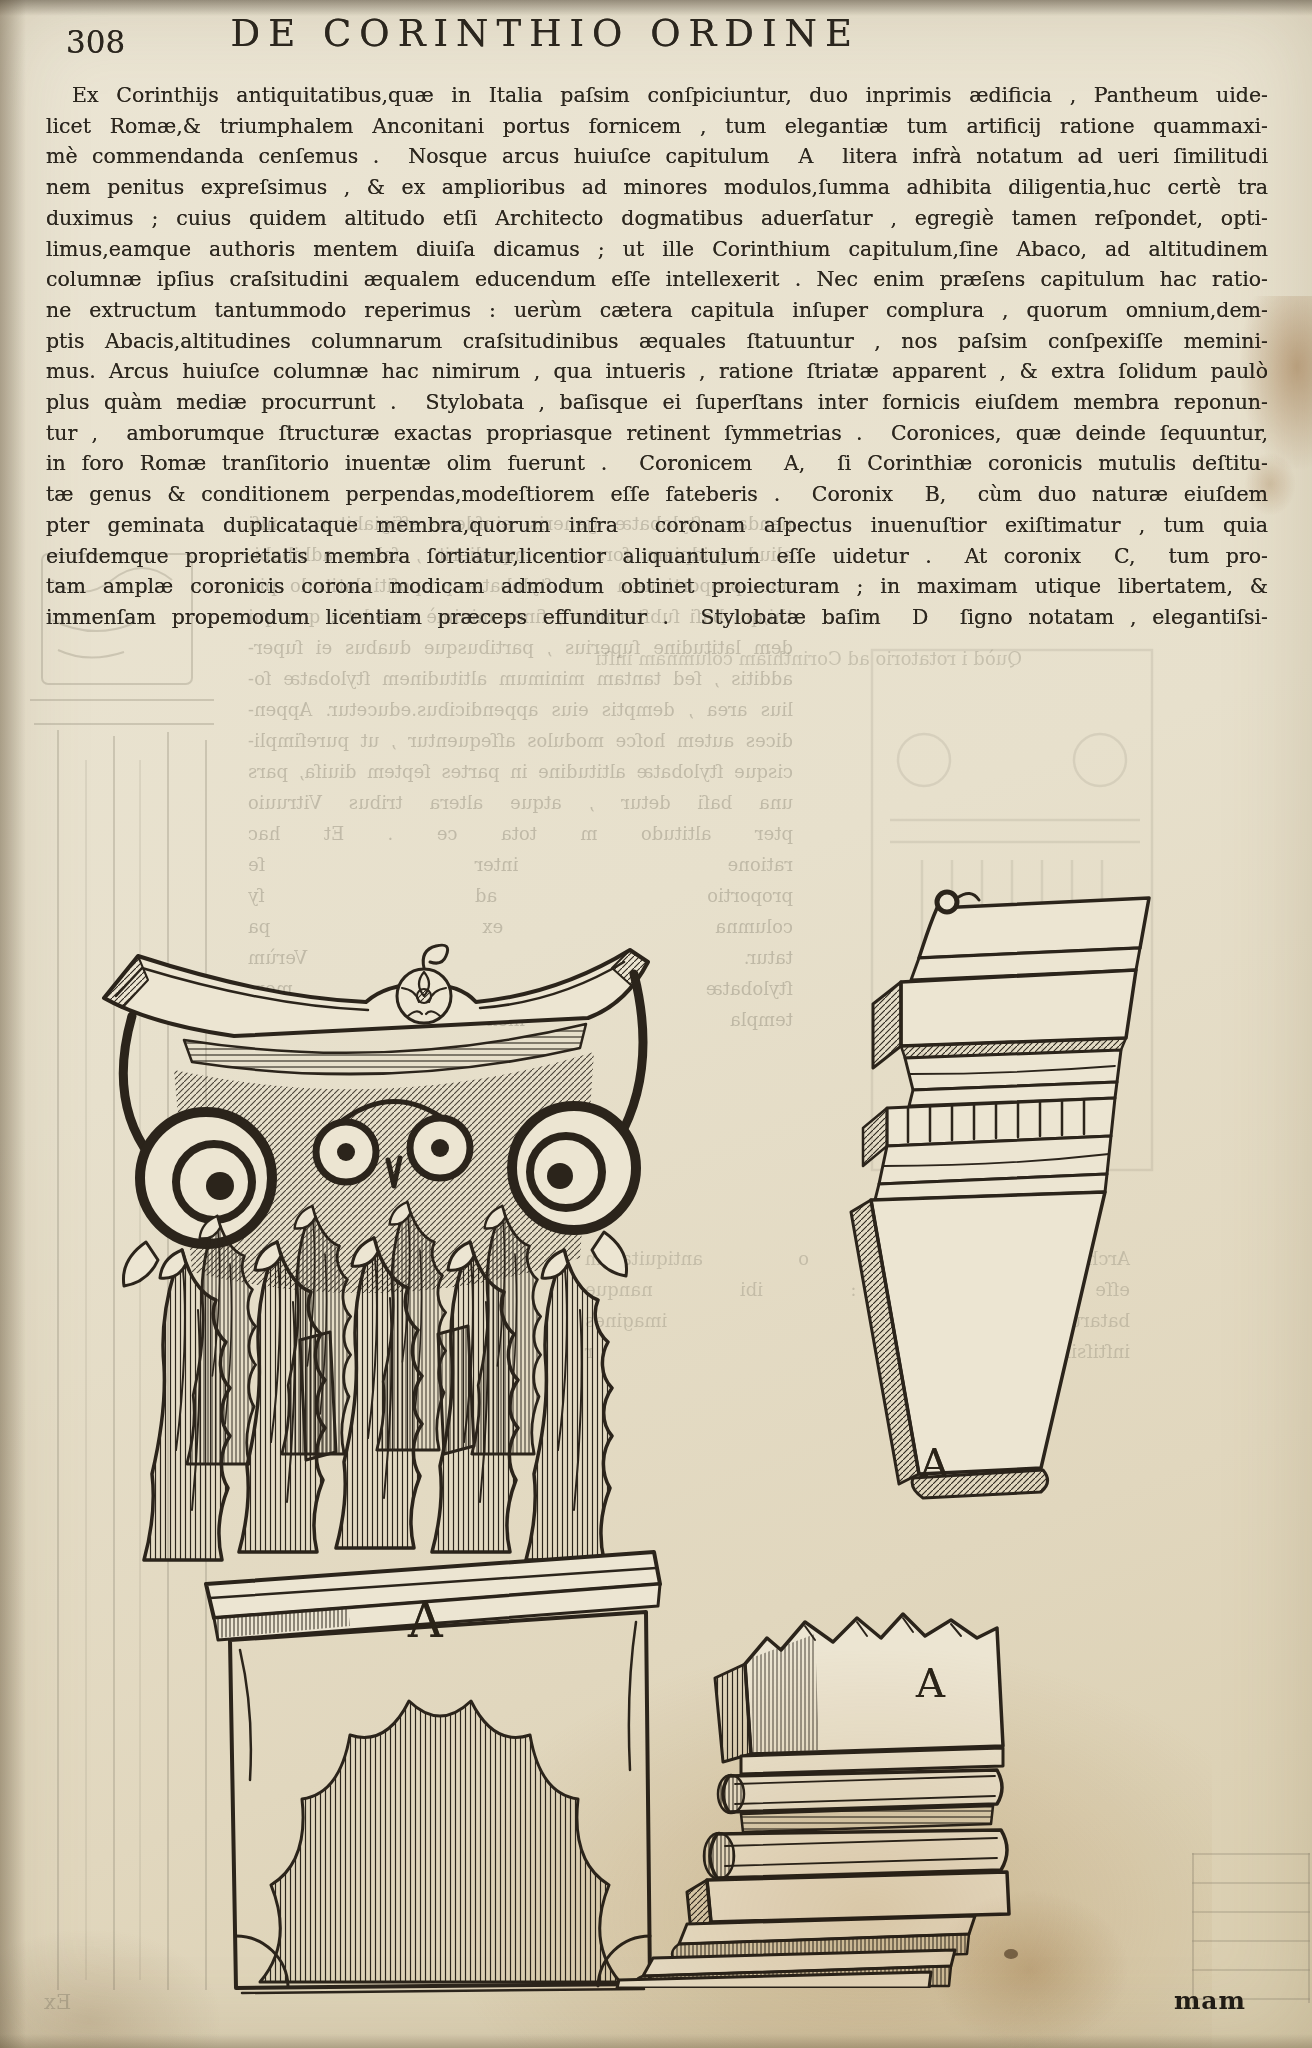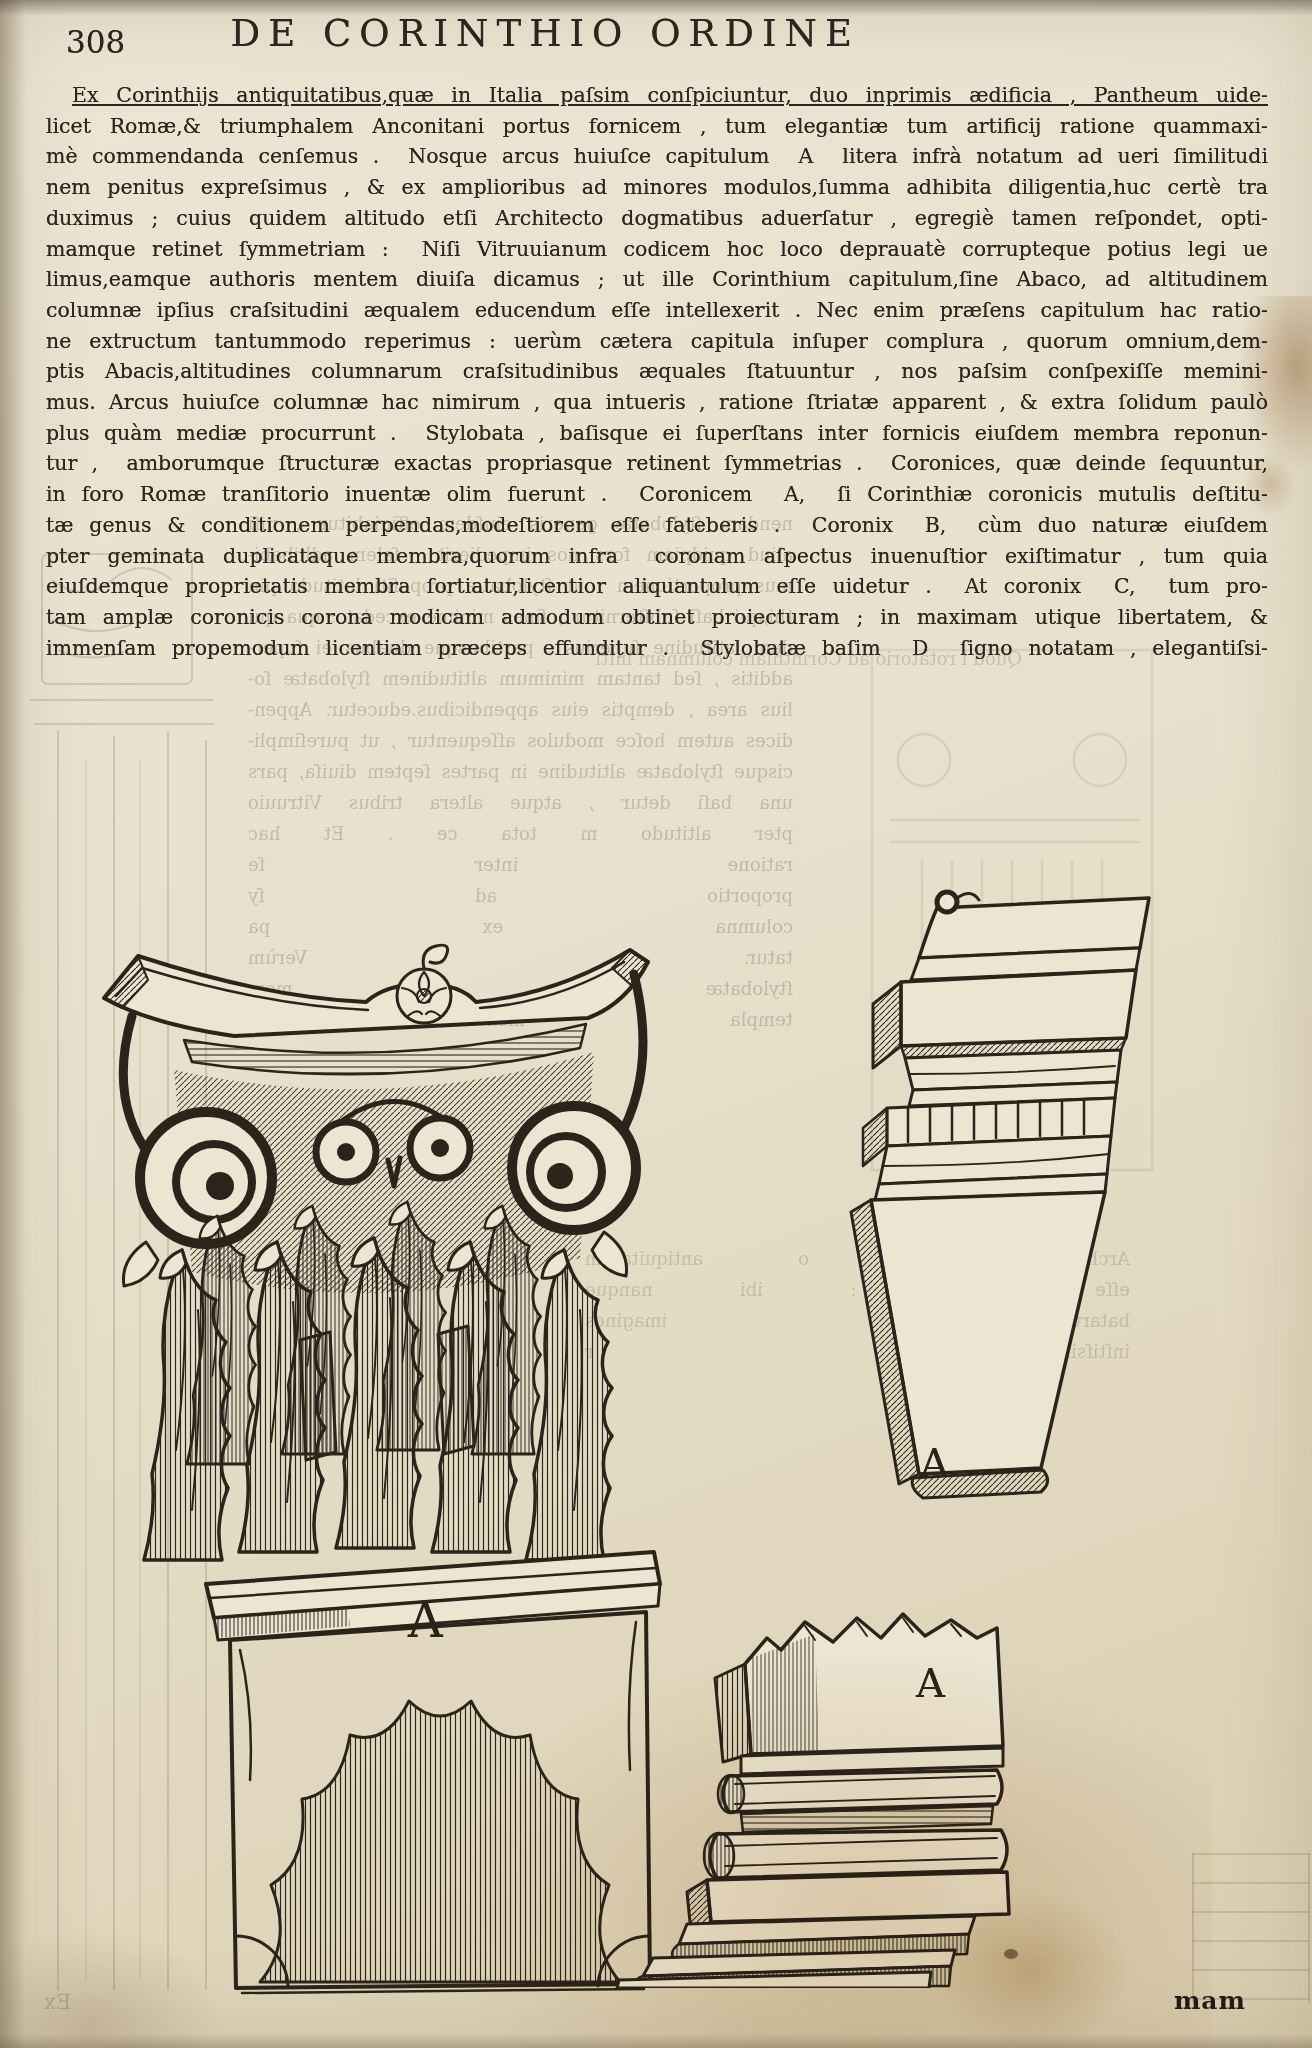--- a/index.html
+++ b/index.html
@@ -45,21 +45,21 @@
              border-left:2px solid rgba(110,104,88,.45); border-right:2px solid rgba(110,104,88,.45);
              background:repeating-linear-gradient(to bottom, rgba(110,104,88,.40) 0 2px, rgba(0,0,0,0) 2px 29px); }
   
   .ink { color:#2b261e; text-shadow:0 0 .5px rgba(43,38,30,.75); }
   .pageno { position:absolute; left:66px; top:24px; font-size:31px; }
   .title  { position:absolute; left:140px; top:12px; width:720px; text-align:right;
             font-size:37px; letter-spacing:8px; }
   .bodytext { position:absolute; left:46px; top:80px; width:1222px; }
   .bodytext .line { font-size:20.5px; line-height:30.7px;
                     text-align:justify; text-align-last:justify; }
-  .bodytext div:nth-of-type(1) { text-indent:26px;text-decoration:underline; }
+  .bodytext div:nth-of-type(1) { text-indent:26px; }
   .fig { position:absolute; }
   #fig-capital { left:88px;  top:920px;  width:575px; height:1075px; }
   #fig-cornice { left:723px; top:878px;  width:460px; height:650px; }
   #fig-base    { left:595px; top:1598px; width:430px; height:390px; }
   .figlabel { position:absolute; color:#2a2318; }
   #label-pedestal { left:408px; top:1592px; font-size:48px; }
   #label-cornice  { left:920px; top:1440px; font-size:40px; }
   #label-base     { left:916px; top:1660px; font-size:40px; }
   .catchword { position:absolute; left:1150px; top:1986px; width:96px; text-align:right;
                font-size:25px; font-weight:bold; letter-spacing:1px; color:#211c15; }
@@ -118,21 +118,20 @@
   <div class="pageno ink">308</div>
   <div class="title ink">DE CORINTHIO ORDINE</div>
 
   <div class="bodytext ink">
 
   <div class="line">Ex Corinthijs antiquitatibus,quæ in Italia paſsim conſpiciuntur, duo inprimis ædificia , Pantheum uide-</div>
       <div class="line">licet Romæ,&amp; triumphalem Anconitani portus fornicem , tum elegantiæ tum artificij ratione quammaxi-</div>
       <div class="line">mè commendanda cenſemus .&nbsp; Nosque arcus huiuſce capitulum&nbsp; A&nbsp; litera infrà notatum ad ueri ſimilitudi</div>
       <div class="line">nem penitus expreſsimus , &amp; ex amplioribus ad minores modulos,ſumma adhibita diligentia,huc certè tra</div>
       <div class="line">duximus ; cuius quidem altitudo etſi Architecto dogmatibus aduerſatur , egregiè tamen reſpondet, opti-</div>
-      <div class="line">mamque retinet ſymmetriam :&nbsp; Niſi Vitruuianum codicem hoc loco deprauatè corrupteque potius legi ue</div>
       <div class="line">limus,eamque authoris mentem diuiſa dicamus ; ut ille Corinthium capitulum,ſine Abaco, ad altitudinem</div>
       <div class="line">columnæ ipſius craſsitudini æqualem educendum eſſe intellexerit . Nec enim præſens capitulum hac ratio-</div>
       <div class="line">ne extructum tantummodo reperimus : uerùm cætera capitula inſuper complura , quorum omnium,dem-</div>
       <div class="line">ptis Abacis,altitudines columnarum craſsitudinibus æquales ſtatuuntur , nos paſsim conſpexiſſe memini-</div>
       <div class="line">mus. Arcus huiuſce columnæ hac nimirum , qua intueris , ratione ſtriatæ apparent , &amp; extra ſolidum paulò</div>
       <div class="line">plus quàm mediæ procurrunt .&nbsp; Stylobata , baſisque ei ſuperſtans inter fornicis eiuſdem membra reponun-</div>
       <div class="line">tur ,&nbsp; amborumque ſtructuræ exactas propriasque retinent ſymmetrias .&nbsp; Coronices, quæ deinde ſequuntur,</div>
       <div class="line">in foro Romæ tranſitorio inuentæ olim fuerunt .&nbsp; Coronicem&nbsp; A,&nbsp; ſi Corinthiæ coronicis mutulis deſtitu-</div>
       <div class="line">tæ genus &amp; conditionem perpendas,modeſtiorem eſſe fateberis .&nbsp; Coronix&nbsp; B,&nbsp; cùm duo naturæ eiuſdem</div>
       <div class="line">pter geminata duplicataque membra,quorum infra&nbsp; coronam aſpectus inuenuſtior exiſtimatur , tum quia</div>

